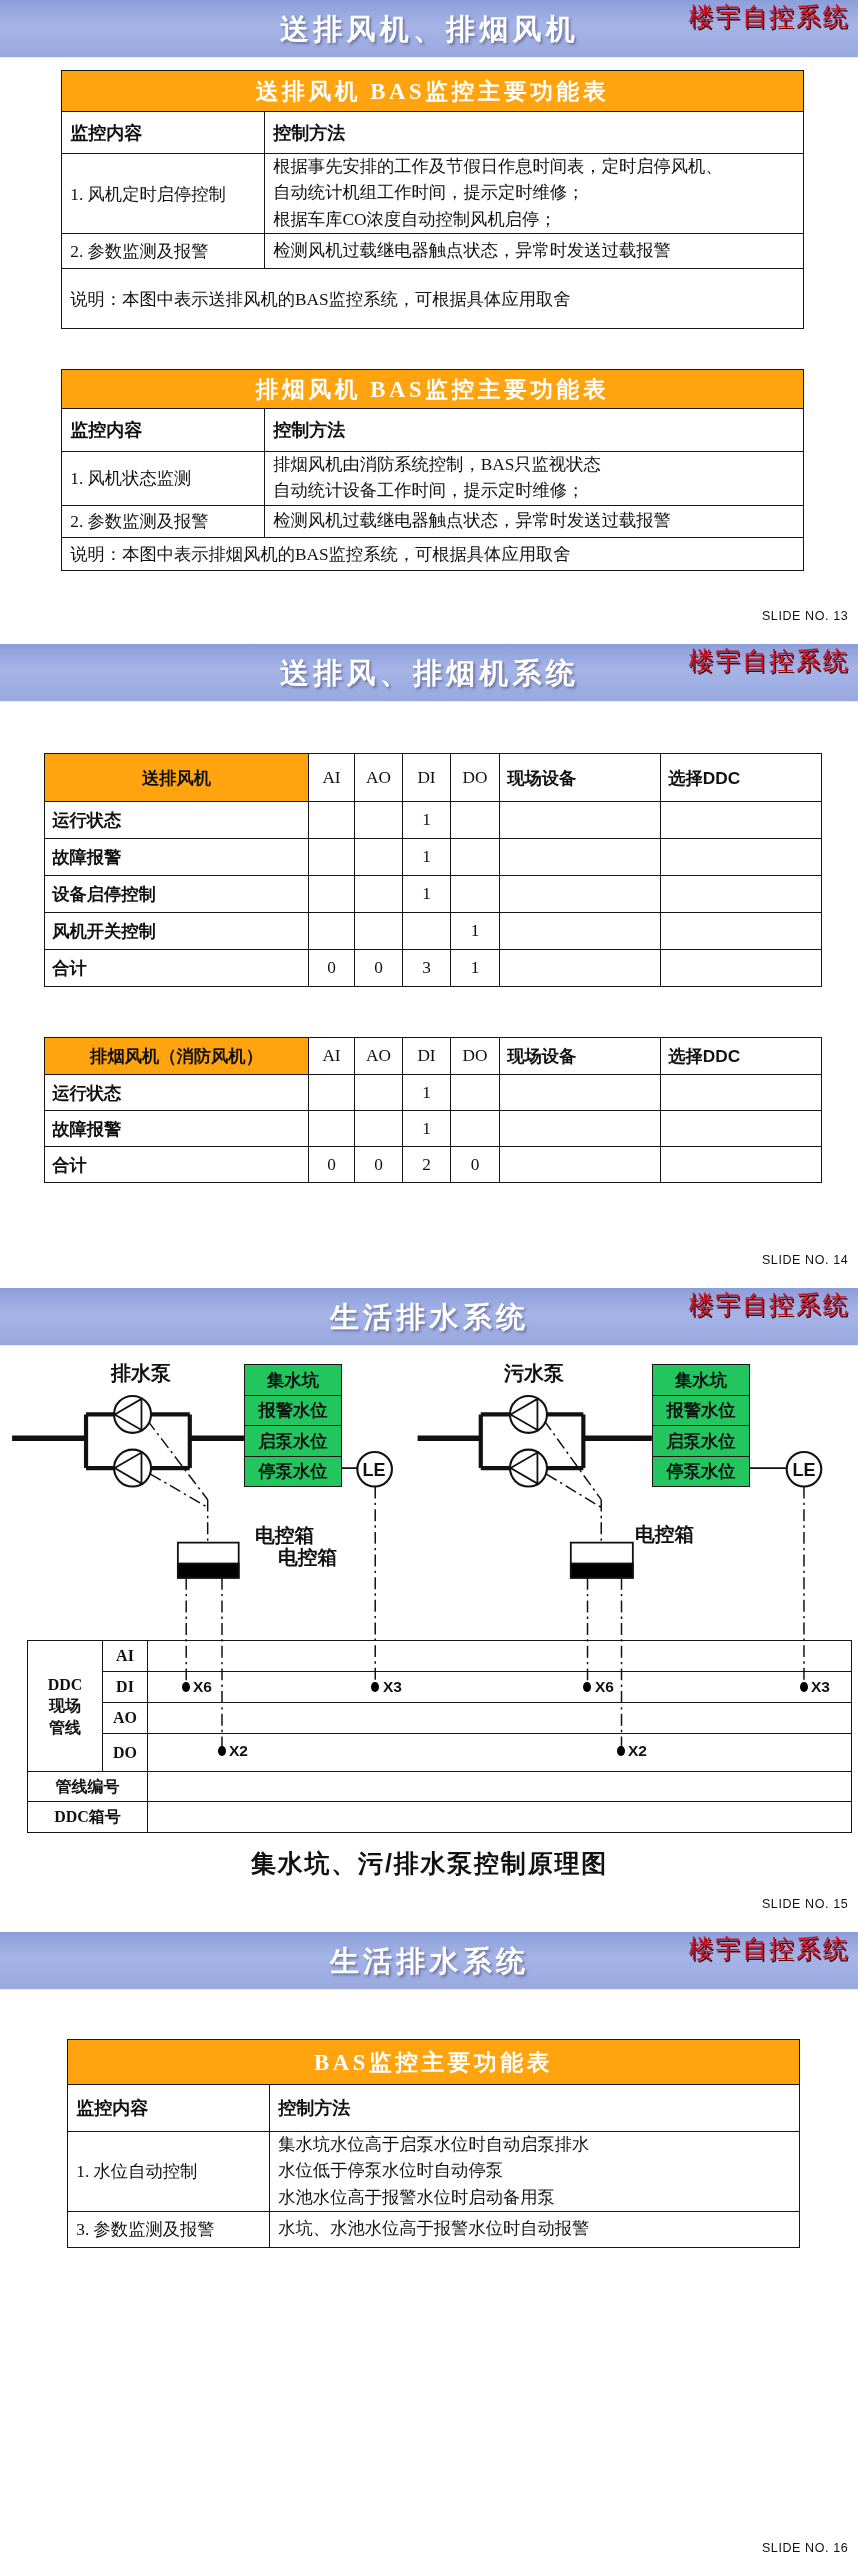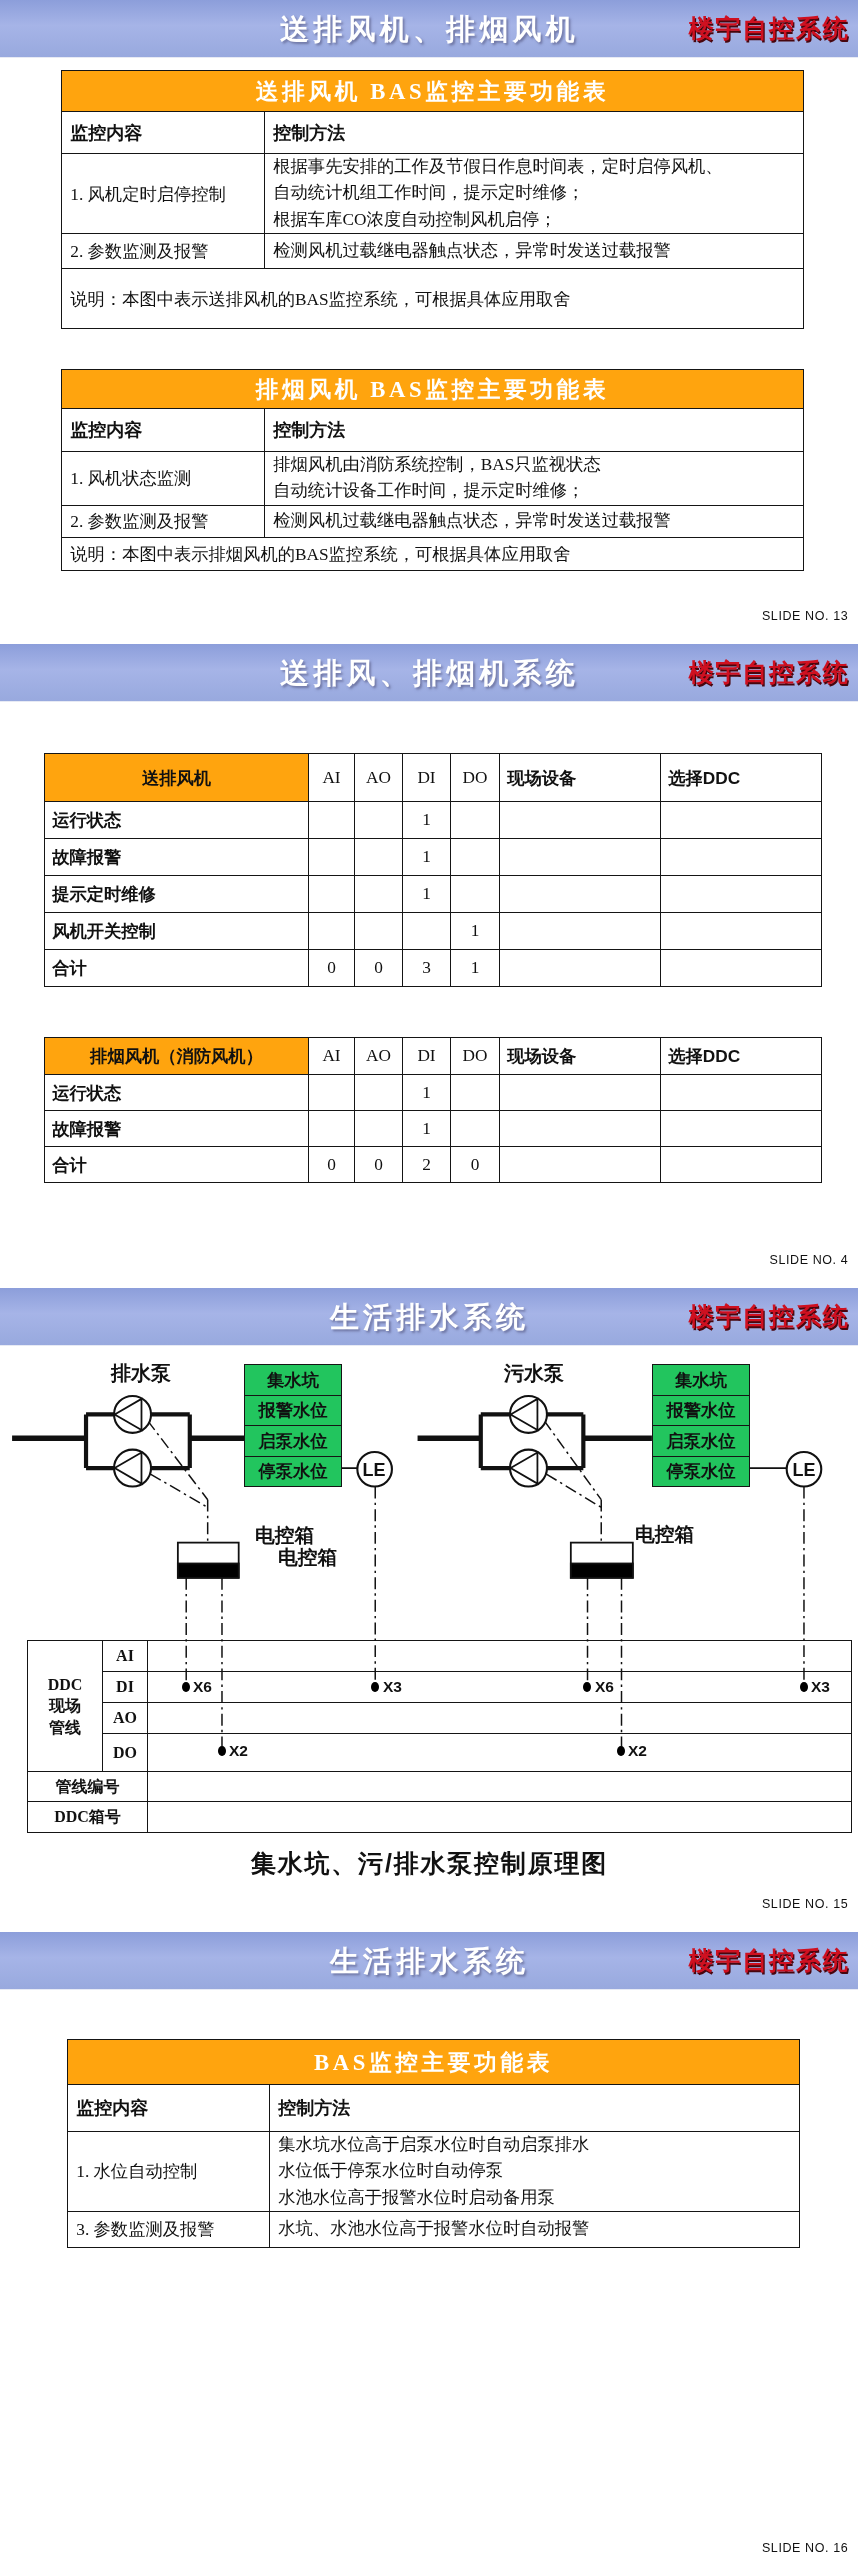--- a/index.html
+++ b/index.html
@@ -5,21 +5,21 @@
   html,body{margin:0;padding:0;background:#fff;width:859px}
   .page{width:859px;height:2576px;position:relative;background:#fff}
   .slide{position:relative;width:859px;height:644px;background:#fff;overflow:hidden;
          font-family:"Liberation Serif","DejaVu Serif",serif;color:#111}
   .sep{position:absolute;left:0;top:0;width:100%;height:1.8px;background:#dcdcdc}
   .band{position:absolute;left:0;top:0;width:100%;height:57px;
         background:linear-gradient(180deg,#8c9eda 0%,#a6b4e7 45%,#98a9de 100%);
         border-bottom:1.2px solid #e7eaf4}
   .stitle{position:absolute;left:50%;transform:translateX(-50%);top:9.5px;font-size:29px;font-weight:bold;
         color:#fff;letter-spacing:4.2px;white-space:nowrap;text-shadow:1.8px 1.8px 2.4px rgba(70,70,110,.55)}
-  .brand{position:absolute;right:9.5px;top:12px;font-size:25px;font-weight:bold;color:#cf1020;
+  .brand{position:absolute;right:9.5px;top:0;font-size:25px;font-weight:normal;color:#cf1020;
         letter-spacing:1.8px;white-space:nowrap;text-shadow:1.2px 1.8px 0.6px #47060e}
   .slideno{position:absolute;right:10.7px;top:609px;font-family:"Liberation Sans","DejaVu Sans",sans-serif;
         font-size:12.5px;color:#111;letter-spacing:0.6px}
 
   
   table{border-collapse:collapse;table-layout:fixed;background:#fff}
   .ftable{position:absolute;border:1.8px solid #151515}
   .ftable td{border-left:1.2px solid #151515;border-right:1.2px solid #151515;
         border-top:1.8px solid #151515;border-bottom:1.8px solid #151515;
         font-size:17.3px;padding:0 8.3px;vertical-align:middle}
@@ -169,21 +169,21 @@
       <tr style="height:37px">
         <td class="rowlab">故障报警</td>
         <td class="num"></td>
         <td class="num"></td>
         <td class="num">1</td>
         <td class="num"></td>
         <td></td>
         <td></td>
       </tr>
       <tr style="height:37px">
-        <td class="rowlab">提示定时维修</td>
+        <td class="rowlab">设备启停控制</td>
         <td class="num"></td>
         <td class="num"></td>
         <td class="num">1</td>
         <td class="num"></td>
         <td></td>
         <td></td>
       </tr>
       <tr style="height:37px">
         <td class="rowlab">风机开关控制</td>
         <td class="num"></td>
@@ -248,21 +248,21 @@
         <td class="num">0</td>
         <td class="num">0</td>
         <td class="num">2</td>
         <td class="num">0</td>
         <td></td>
         <td></td>
       </tr>
     </tbody>
       </table>
 
-    <div class="slideno">SLIDE NO. 4</div>
+    <div class="slideno">SLIDE NO. 14</div>
   </div>
 
   <div class="slide">
     <div class="sep"></div>
     <div class="band">
       <div class="stitle">生活排水系统</div>
       <div class="brand">楼宇自控系统</div>
     </div>
 
     <svg class="dsvg" width="859" height="644" viewBox="0 0 1440 1080">

